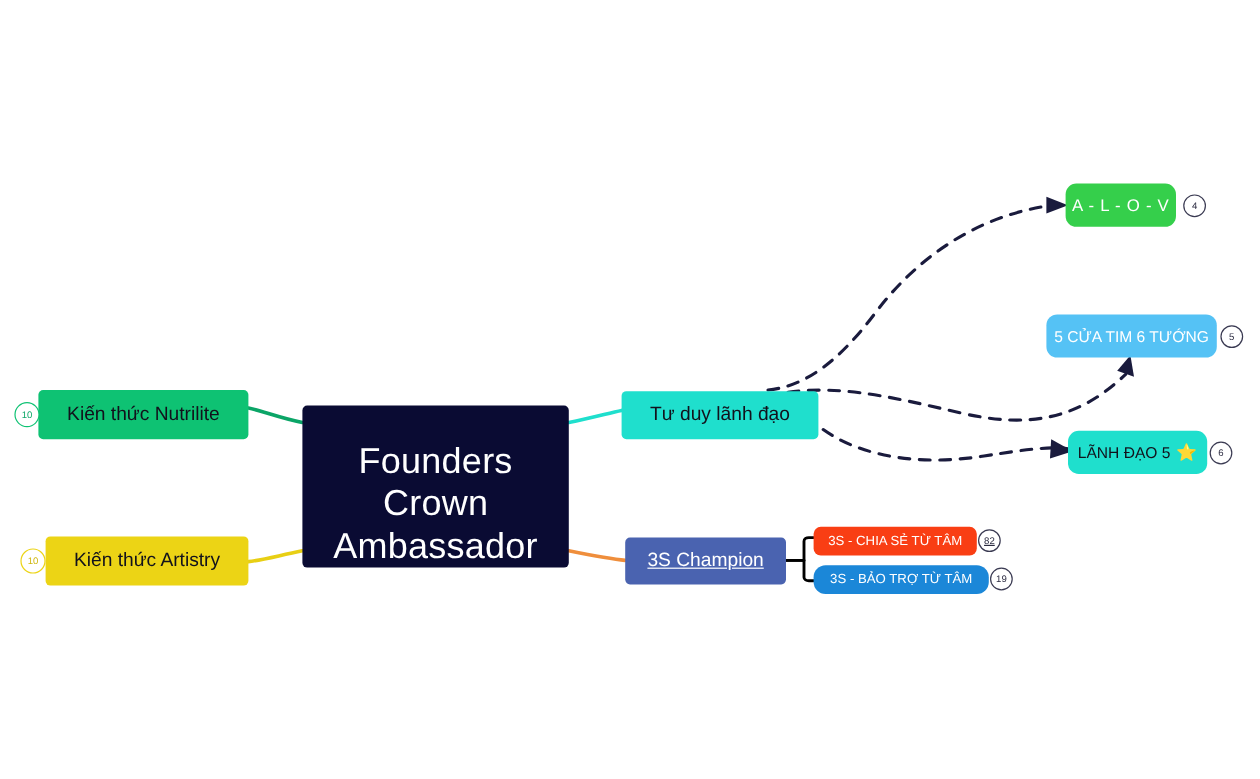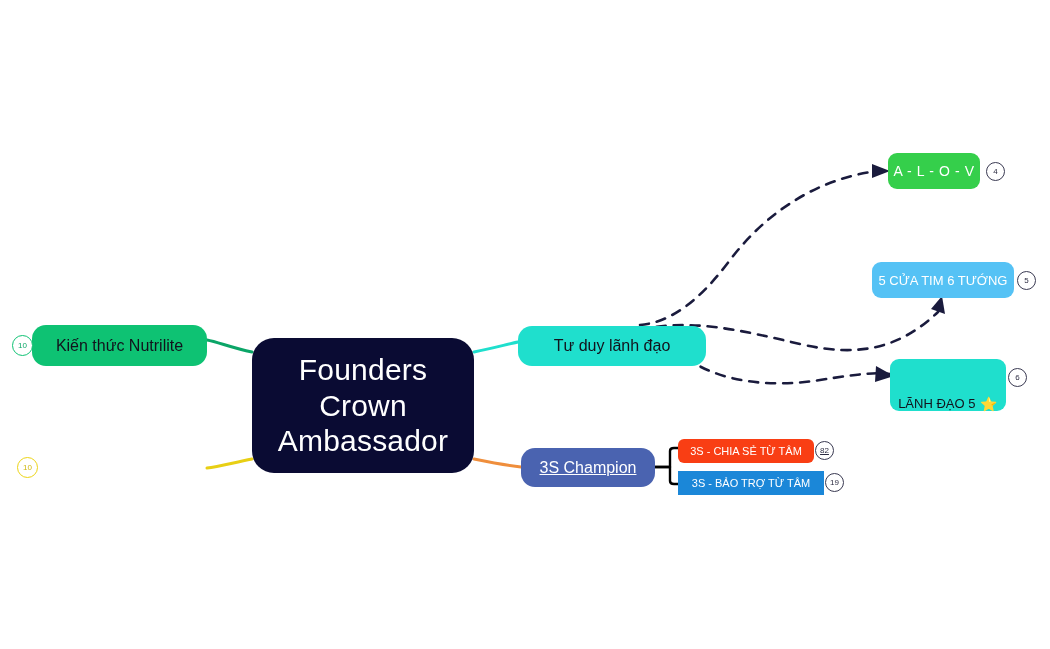--- a/index.html
+++ b/index.html
@@ -24,37 +24,38 @@
     width: 1050px;
     height: 649px;
     pointer-events: none;
   }
   .node {
     position: absolute;
     box-sizing: border-box;
     display: flex;
     align-items: center;
     justify-content: center;
-    border-radius: 14px;
+    border-radius: 4px;
     white-space: nowrap;
   }
   .node-label {
     display: inline-block;
   }
 
   
   #node-root {
     left: 252px;
     top: 338px;
     width: 222px;
     height: 135px;
     background: #0a0b33;
-    border-radius: 22px;
+    border-radius: 4px;
     flex-direction: column;
     line-height: 1.18;
+    justify-content: flex-end;
   }
   #node-root .node-label {
     color: #ffffff;
     font-size: 30px;
     text-align: center;
     letter-spacing: 0.2px;
   }
 
   
   #node-nutrilite {
@@ -77,21 +78,21 @@
   }
   #node-artistry .node-label {
     color: #12121c;
     font-size: 16px;
   }
 
   
   #node-tuduy {
     left: 518px;
     top: 326px;
-    width: 188px;
+    width: 164px;
     height: 40px;
     background: #1fdfcd;
   }
   #node-tuduy .node-label {
     color: #12121c;
     font-size: 16px;
   }
   #node-alov {
     left: 888px;
     top: 153px;
@@ -114,24 +115,23 @@
     border-radius: 9px;
   }
   #node-5cua .node-label {
     color: #ffffff;
     font-size: 13px;
   }
   #node-lanhdao {
     left: 890px;
     top: 359px;
     width: 116px;
-    height: 52px;
+    height: 36px;
     background: #1fdfcd;
     border-radius: 9px;
-    align-items: flex-end;
   }
   #node-lanhdao .node-label {
     color: #12121c;
     font-size: 13px;
   }
   #node-lanhdao .star-icon {
     font-size: 14px;
     margin-left: 5px;
     line-height: 1;
   }
@@ -159,21 +159,21 @@
   #node-chiase .node-label {
     color: #ffffff;
     font-size: 11px;
   }
   #node-baotro {
     left: 678px;
     top: 471px;
     width: 146px;
     height: 24px;
     background: #1b87d8;
-    border-radius: 0;
+    border-radius: 10px;
   }
   #node-baotro .node-label {
     color: #ffffff;
     font-size: 11px;
   }
 
   
   .badge {
     position: absolute;
     box-sizing: border-box;
@@ -278,20 +278,23 @@
     <span class="node-label">Founders</span>
     <span class="node-label">Crown</span>
     <span class="node-label">Ambassador</span>
   </div>
 
   <div class="node" id="node-nutrilite">
     <span class="node-label">Kiến thức Nutrilite</span>
   </div>
   <div class="badge" id="badge-nutrilite">10</div>
 
+  <div class="node" id="node-artistry">
+    <span class="node-label">Kiến thức Artistry</span>
+  </div>
   <div class="badge" id="badge-artistry">10</div>
 
   <div class="node" id="node-tuduy">
     <span class="node-label">Tư duy lãnh đạo</span>
   </div>
 
   <div class="node" id="node-alov">
     <span class="node-label">A - L - O - V</span>
   </div>
   <div class="badge" id="badge-alov">4</div>

